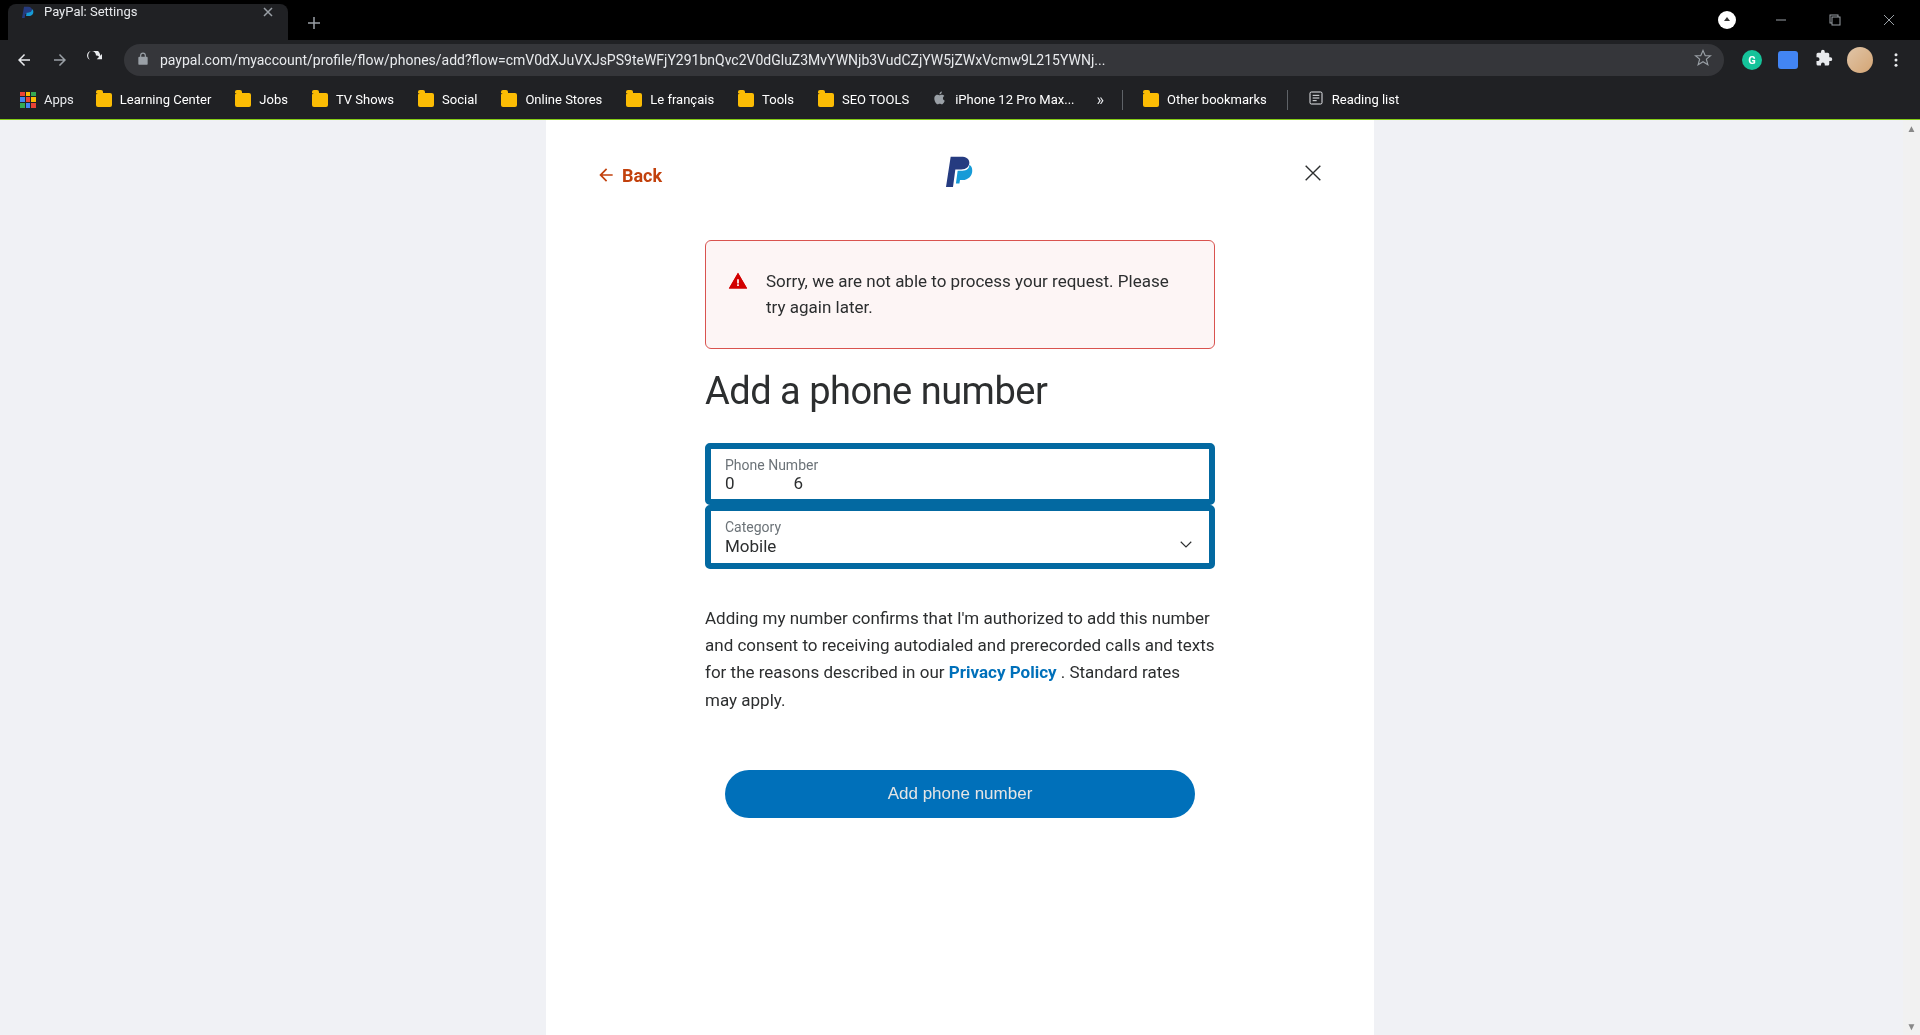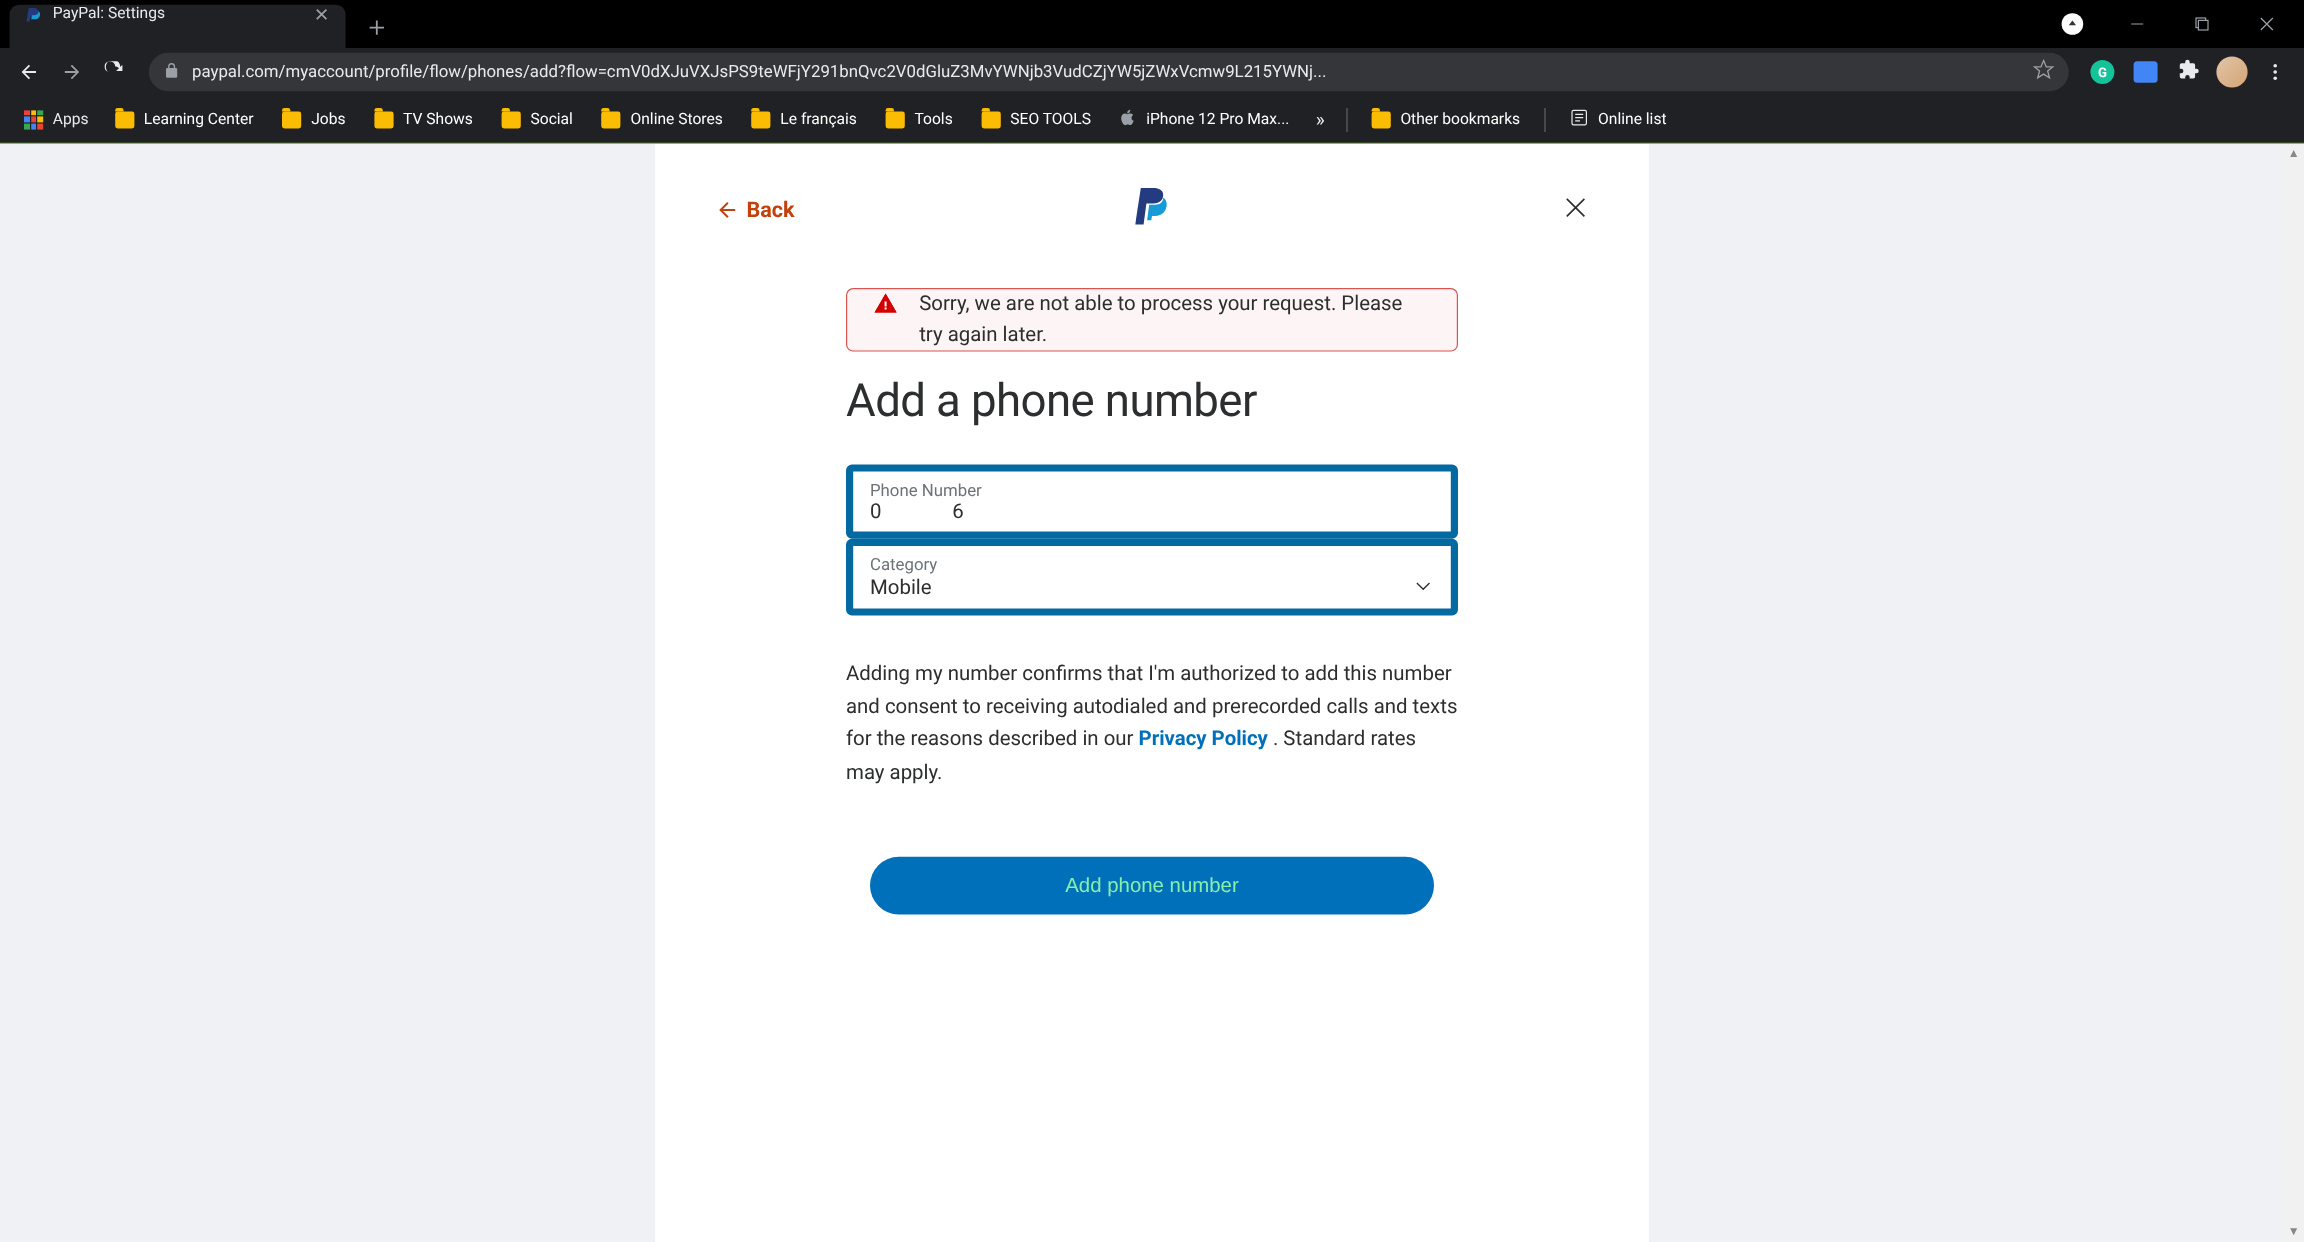--- a/index.html
+++ b/index.html
@@ -52,36 +52,36 @@
     
     .container { width: 828px; background: #fff; height: 100%; padding: 30px 0 0; }
     
     .page-header { display: flex; align-items: center; padding: 0 50px; position: relative; height: 50px; }
     .back-link { display: flex; align-items: center; gap: 6px; color: #c2410c; font-weight: 700; font-size: 18px; cursor: pointer; }
     .pp-logo { position: absolute; left: 50%; transform: translateX(-50%); }
     .close-btn { margin-left: auto; color: #2c2e2f; cursor: pointer; }
     
     .form-area { max-width: 510px; margin: 40px auto 0; padding: 0 0px; }
     
-    .alert { border: 1px solid #d9534f; border-radius: 6px; background: #fdf5f5; padding: 0 22px; display: flex; gap: 18px; margin-bottom: 20px; }
+    .alert { border: 1px solid #d9534f; border-radius: 6px; background: #fdf5f5; padding: 28px 22px; display: flex; gap: 18px; margin-bottom: 20px; }
     .alert-icon { color: #d20000; flex-shrink: 0; margin-top: 2px; }
     .alert-text { color: #2c2e2f; font-size: 17px; line-height: 1.5; }
     
     .page-title { font-size: 38px; font-weight: 400; color: #2c2e2f; margin-bottom: 30px; letter-spacing: -0.5px; }
     
     .field { border: 6px solid #0369a1; border-radius: 5px; padding: 8px 14px 6px; position: relative; }
     .field-label { font-size: 14px; color: #6c7378; display: block; margin-bottom: 0px; }
     .field-input { border: none; outline: none; font-size: 17px; color: #2c2e2f; width: 100%; font-family: inherit; background: transparent; white-space: pre; }
     .field-select { display: flex; align-items: center; justify-content: space-between; }
     .chevron { color: #2c2e2f; }
     
     .disclaimer { font-size: 17px; color: #2c2e2f; line-height: 1.6; margin-top: 36px; }
     .policy-link { color: #0070ba; font-weight: 700; cursor: pointer; }
     
-    .submit-btn { width: 470px; margin: 56px auto 0; display: block; background: #0070ba; color: #86efac; border: none; border-radius: 24px; padding: 14px 0; font-size: 17px; cursor: pointer; }
+    .submit-btn { width: 470px; margin: 56px auto 0; display: block; background: #0070ba; color: #e5e5e5; border: none; border-radius: 24px; padding: 14px 0; font-size: 17px; cursor: pointer; }
   </style>
 </head>
 <body>
 
 <div class="titlebar">
   <div class="tab">
     <svg class="tab-icon" viewBox="0 0 24 24">
         <path fill="#253b80" d="M7 21l1-6h3c5 0 7-3 7-6s-2-5-6-5H6L3 21h4z"></path>
         <path fill="#179bd7" d="M9 18l1-5h2c4 0 6-2 6-5 2 1 2 3 2 4 0 3-2 6-7 6H9z"></path>
       </svg>
@@ -230,21 +230,21 @@
   <div class="bm-item">
       <div class="folder-icon"></div>
       <span>Other bookmarks</span>
     </div>
   <div class="bm-divider"></div>
   <div class="bm-item">
     <span class="reading-list-icon"><svg width="16" height="16" viewBox="0 0 24 24">
           <rect x="3" y="3" width="18" height="18" rx="2" fill="none" stroke="currentColor" stroke-width="1.5"></rect>
           <path stroke="currentColor" stroke-width="1.5" d="M7 8h10M7 12h10M7 16h6"></path>
         </svg></span>
-    <span>Online list</span>
+    <span>Reading list</span>
   </div>
 </div>
 
 <div class="viewport">
   <div class="container">
 
     <div class="page-header">
       <div class="back-link">
         <svg width="20" height="20" viewBox="0 0 24 24">
             <path fill="currentColor" d="M20 11H7.83l5.59-5.59L12 4l-8 8 8 8 1.41-1.41L7.83 13H20z"></path>

